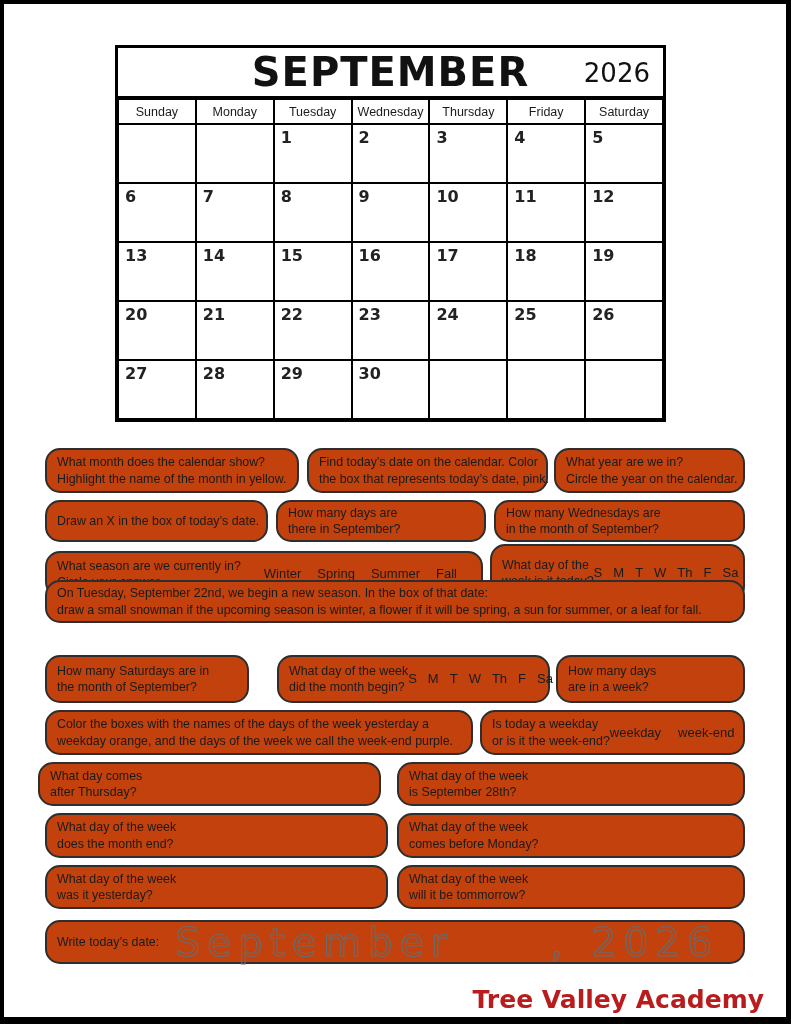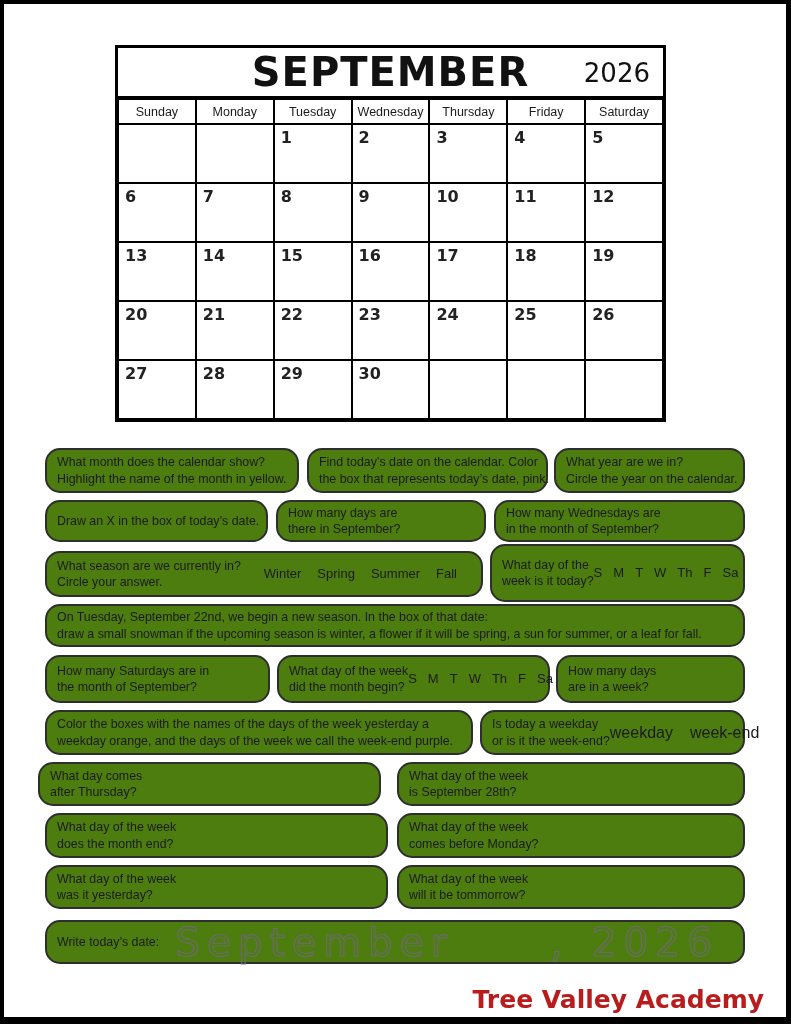--- a/index.html
+++ b/index.html
@@ -16,30 +16,30 @@
   .cal-title { font-family:"DejaVu Sans", sans-serif; font-weight:bold; font-size:40px; letter-spacing:1px; color:#111; }
   .cal-year { position:absolute; right:13px; top:10px; font-family:"DejaVu Sans", sans-serif; font-size:26px; color:#111; }
   .cal-grid { display:grid; grid-template-columns:repeat(7,1fr); }
   .hcell { height:25px; border:1.5px solid #000; display:flex; align-items:center; justify-content:center;
            font-weight:normal; font-size:12.5px; }
   .dcell { height:59px; border:1.5px solid #000; font-family:"DejaVu Sans", sans-serif;
            font-size:16px; font-weight:bold; color:#222; padding:3px 0 0 6px; }
 
   
   .qbox {
-    position:absolute; border:2px solid #2e2e2e; border-radius:15px; background:#4d7c0f;
+    position:absolute; border:2px solid #2e2e2e; border-radius:15px; background:#c2410c;
     padding:4px 10px; font-size:12.4px; line-height:1.32;
     display:flex; align-items:center; overflow:visible;
   }
   .qtext { flex:0 0 auto; }
   .qline { display:block; white-space:nowrap; }
   .opts { display:flex; align-items:center; white-space:nowrap; margin-left:auto; }
   .opts.words  { gap:16px; font-size:13px; margin-right:14px; }
   .opts.letters{ gap:11px; font-size:13px; margin-right:6px; }
-  .opts.weekend{ gap:17px; font-size:16px; margin-right:8px; }
+  .opts.weekend{ gap:17px; font-size:13px; margin-right:8px; }
 
   
   .trace {
     font-family:"DejaVu Sans", sans-serif; font-size:39px; letter-spacing:7px;
     color:#c9c9c9; -webkit-text-fill-color:transparent; -webkit-text-stroke:1.2px #6b6b6b;
     line-height:1; white-space:nowrap;
   }
   .trace-month { margin-left:16px; }
   .trace-comma { margin-left:auto; }
   .trace-year  { margin-left:22px; margin-right:14px; }
@@ -166,28 +166,28 @@
       <span>S</span>
       <span>M</span>
       <span>T</span>
       <span>W</span>
       <span>Th</span>
       <span>F</span>
       <span>Sa</span>
     </div>
   </div>
 
-  <div class="qbox" style="left:41px;top:600px;width:700px;height:43px">
+  <div class="qbox" style="left:41px;top:576px;width:700px;height:43px">
     <div class="qtext">
         <span class="qline">On Tuesday, September 22nd, we begin a new season.  In the box of that date:</span>
         <span class="qline">draw a small snowman if the upcoming season is winter, a flower if it will be spring, a sun for summer, or a leaf for fall.</span>
       </div>
   </div>
 
-  <div class="qbox" style="left:41px;top:651px;width:225px;height:48px">
+  <div class="qbox" style="left:41px;top:651px;width:204px;height:48px">
     <div class="qtext">
         <span class="qline">How many Saturdays are in</span>
         <span class="qline">the month of September?</span>
       </div>
   </div>
   <div class="qbox" style="left:273px;top:651px;width:273px;height:48px">
     <div class="qtext">
         <span class="qline">What day of the week</span>
         <span class="qline">did the month begin?</span>
       </div>

